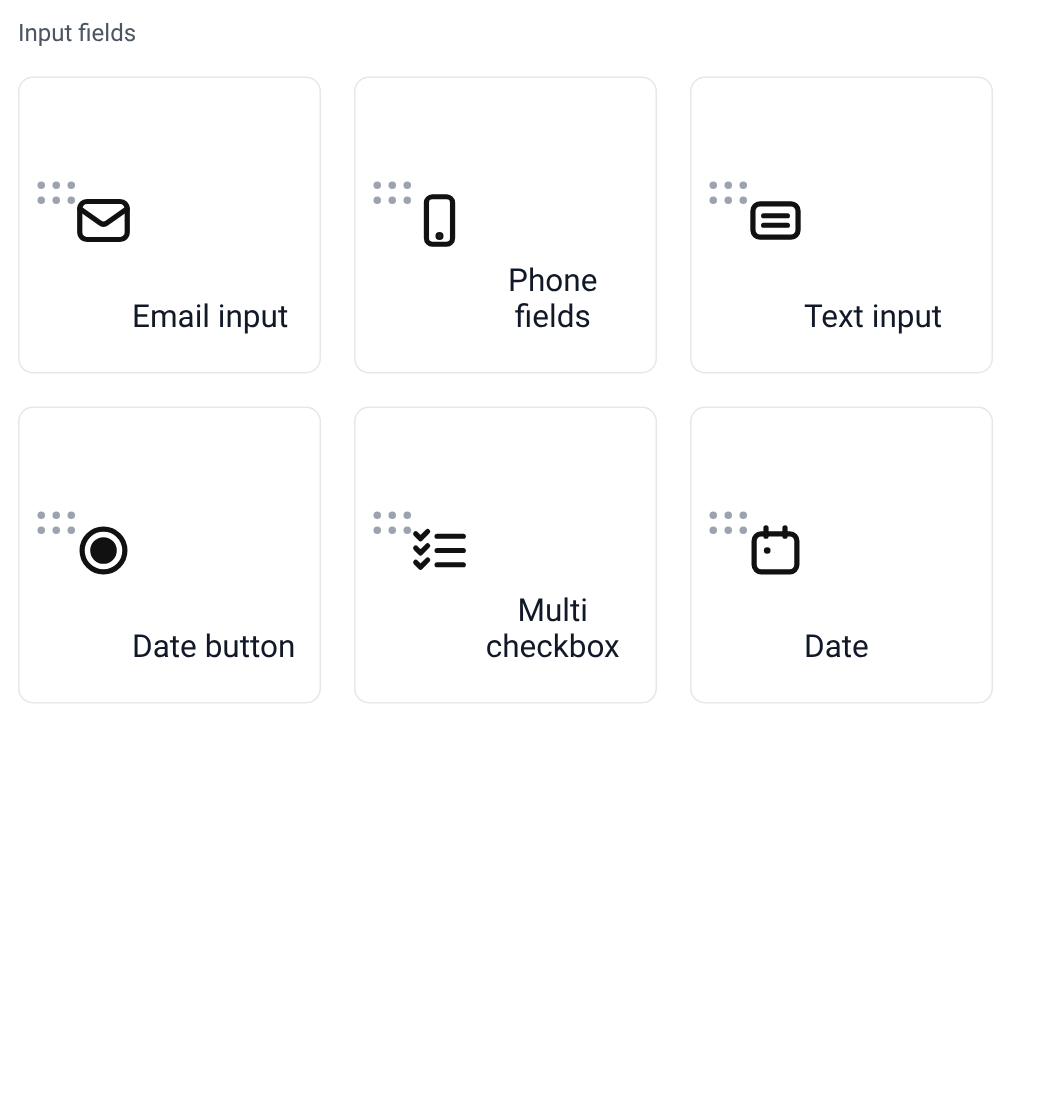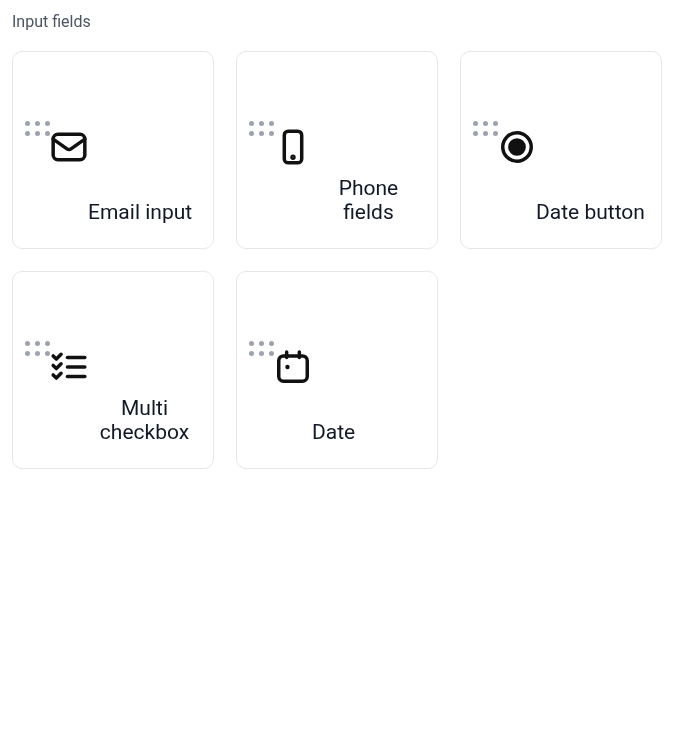--- a/index.html
+++ b/index.html
@@ -98,20 +98,38 @@
     </div>
     <div class="icon-wrap">
       <svg width="38" height="38" viewBox="0 0 24 24" fill="none" stroke="#111" stroke-width="2.2" stroke-linecap="round" stroke-linejoin="round">
         <rect x="6.5" y="2" width="11" height="20" rx="2.5"></rect>
         <circle cx="12" cy="18.5" r="0.6" fill="#111"></circle>
       </svg>
     </div>
     <div class="card-label">Phone fields</div>
   </div>
 
+  <div class="card">
+    <div class="drag-handle">
+      <span></span>
+        <span></span>
+        <span></span>
+        <span></span>
+        <span></span>
+        <span></span>
+    </div>
+    <div class="icon-wrap">
+      <svg width="38" height="38" viewBox="0 0 24 24" fill="none" stroke="#111" stroke-width="2.2" stroke-linecap="round" stroke-linejoin="round">
+        <rect x="2.5" y="5" width="19" height="14" rx="3"></rect>
+        <line x1="7" y1="10" x2="17" y2="10"></line>
+        <line x1="7" y1="14" x2="17" y2="14"></line>
+      </svg>
+    </div>
+    <div class="card-label">Text input</div>
+  </div>
 
   <div class="card">
     <div class="drag-handle">
       <span></span>
         <span></span>
         <span></span>
         <span></span>
         <span></span>
         <span></span>
     </div>

